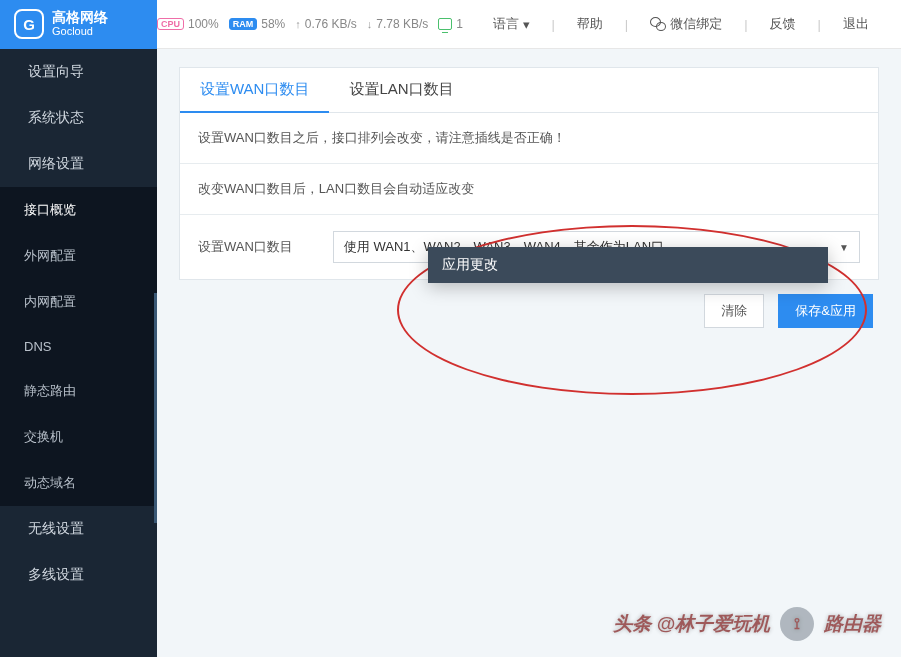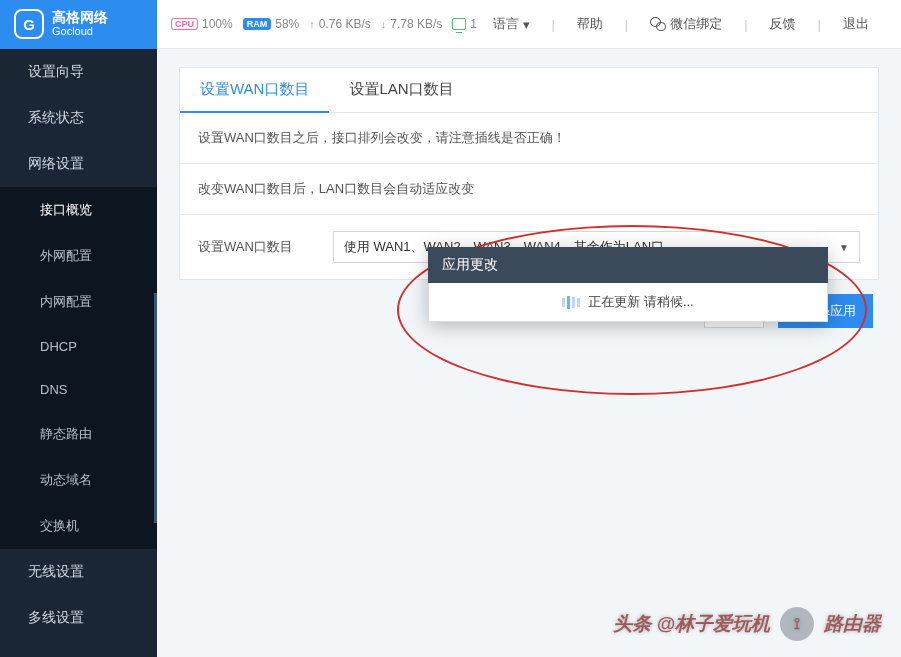--- a/index.html
+++ b/index.html
@@ -4,42 +4,42 @@
 <style>
   * { box-sizing: border-box; margin: 0; padding: 0; }
   body { font-family: "Microsoft YaHei", Arial, sans-serif; font-size: 13px; background: #fff; width: 901px; height: 657px; overflow: hidden; position: relative; }
 
   .topbar { height: 49px; display: flex; align-items: center; border-bottom: 1px solid #e7e7e7; background: #fff; }
   .logo { width: 157px; height: 49px; background: #2d8cf0; display: flex; align-items: center; padding-left: 14px; color: #fff; }
   .logo-icon { width: 30px; height: 30px; border: 2px solid #fff; border-radius: 8px; display: flex; align-items: center; justify-content: center; font-weight: bold; font-size: 15px; margin-right: 8px; }
   .logo-main { font-size: 14px; font-weight: bold; line-height: 15px; }
   .logo-sub { font-size: 11px; line-height: 13px; }
 
-  .stats { display: flex; align-items: center; padding-left: 14px; color: #888; gap: 10px; font-size: 12px; }
+  .stats { display: flex; align-items: center; padding-left: 0; color: #888; gap: 10px; font-size: 12px; }
   .stat { display: flex; align-items: center; gap: 4px; }
   .chip { font-size: 9px; border: 1px solid; padding: 0 3px; border-radius: 3px; font-weight: bold; }
   .chip.cpu { color: #ef6ea8; border-color: #ef6ea8; }
   .chip.ram { color: #fff; background: #2d8cf0; border-color: #2d8cf0; }
   .arrow-up, .arrow-down { font-size: 11px; color: #999; }
   .mon-icon { width: 14px; height: 12px; border: 1.5px solid #4ac06d; border-radius: 2px; position: relative; }
   .mon-icon::after { content: ""; position: absolute; width: 6px; height: 1.5px; background: #4ac06d; bottom: -4px; left: 3px; }
 
   .topright { margin-left: auto; display: flex; align-items: center; gap: 22px; padding-right: 32px; color: #555; font-size: 13px; }
   .topright .sep { color: #ccc; }
   .tr-item { cursor: pointer; display: flex; align-items: center; gap: 4px; }
   .wechat-icon { width: 16px; height: 14px; position: relative; }
   .wechat-icon::before, .wechat-icon::after { content: ""; position: absolute; border: 1.2px solid #555; border-radius: 50%; }
   .wechat-icon::before { width: 9px; height: 8px; top: 0; left: 0; }
   .wechat-icon::after { width: 8px; height: 7px; bottom: 0; right: 0; }
 
   .main { display: flex; height: 608px; }
   .sidebar { width: 157px; background: #1a2634; color: #cfd6de; height: 100%; overflow-y: auto; position: relative; }
   .nav-item { padding: 14px 0 14px 28px; font-size: 14px; cursor: pointer; }
   .nav-item.main-section { background: #1a2634; }
-  .nav-item.sub { padding-left: 40px; font-size: 13px; background: #0d1520; color: #b8c0ca; }
+  .nav-item.sub { padding-left: 24px; font-size: 13px; background: #0d1520; color: #b8c0ca; }
   .nav-item.sub.active { color: #fff; }
   .sub-group { background: #0d1520; }
   .scroll-ind { position: absolute; right: 0; top: 244px; width: 3px; height: 230px; background: #3a5875; }
 
   .content { flex: 1; background: #f2f6f9; padding: 18px 22px; position: relative; }
   .panel { background: #fff; border: 1px solid #e0e6eb; }
   .tabs { display: flex; border-bottom: 1px solid #e0e6eb; }
   .tab { padding: 12px 20px; font-size: 15px; cursor: pointer; color: #444; }
   .tab.active { color: #2d8cf0; border-bottom: 2px solid #2d8cf0; margin-bottom: -1px; }
   .note { padding: 16px 18px; border-bottom: 1px solid #e7ecef; color: #555; font-size: 13px; }
@@ -128,25 +128,24 @@
 
 <div class="main">
   <div class="sidebar">
     <div class="nav-item main-section">设置向导</div>
     <div class="nav-item main-section">系统状态</div>
     <div class="nav-item main-section">网络设置</div>
     <div class="sub-group">
       <div class="nav-item sub active">接口概览</div>
       <div class="nav-item sub">外网配置</div>
       <div class="nav-item sub">内网配置</div>
-      <div class="nav-item sub">DHCP</div>
       <div class="nav-item sub">DNS</div>
       <div class="nav-item sub">静态路由</div>
+      <div class="nav-item sub">交换机</div>
       <div class="nav-item sub">动态域名</div>
-      <div class="nav-item sub">交换机</div>
     </div>
     <div class="nav-item main-section">无线设置</div>
     <div class="nav-item main-section">多线设置</div>
 
     <div class="scroll-ind"></div>
   </div>
 
   <div class="content">
     <div class="panel">
       <div class="tabs">
@@ -165,29 +164,20 @@
     </div>
     <div class="btns">
       <div class="btn">清除</div>
       <div class="btn primary">保存&amp;应用</div>
     </div>
 
     <div class="ellipse"></div>
 
     <div class="modal">
       <div class="modal-head">应用更改</div>
-      <div class="modal-body">
-        <div class="spinner">
-            <span></span>
-            <span></span>
-            <span></span>
-            <span></span>
-          </div>
-        <span>正在更新 请稍候...</span>
-      </div>
     </div>
   </div>
 </div>
 
 <div class="watermark">
   <span><span>头条 @</span><span>林子爱玩机</span></span>
   <div class="wm-circle">⟟</div>
   <span>路由器</span>
 </div>
 

